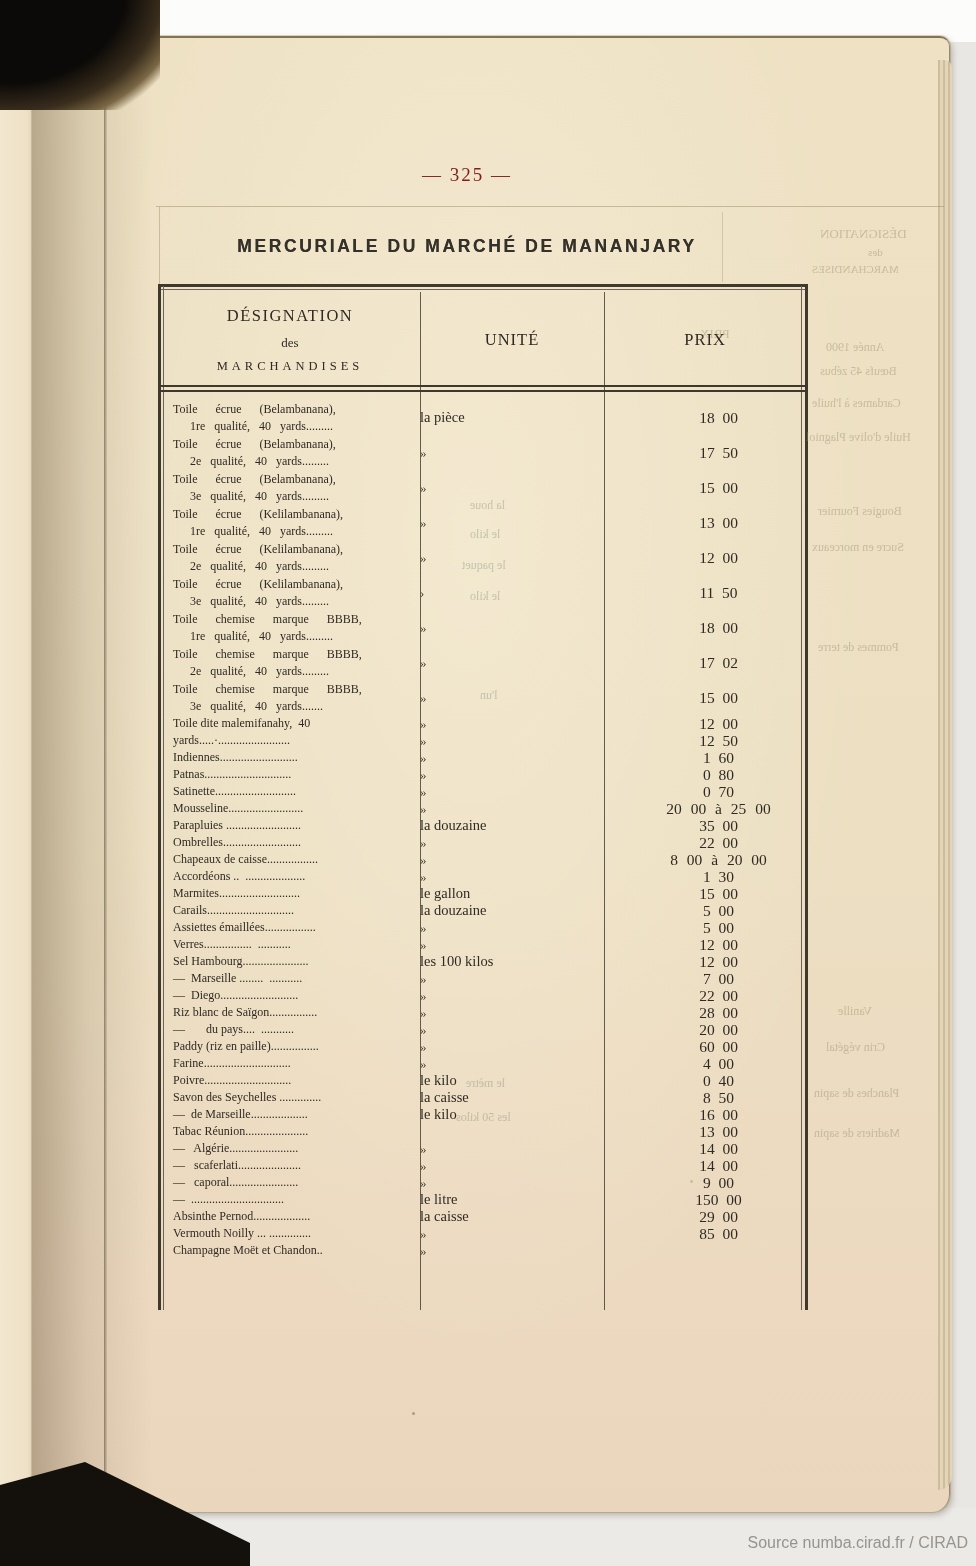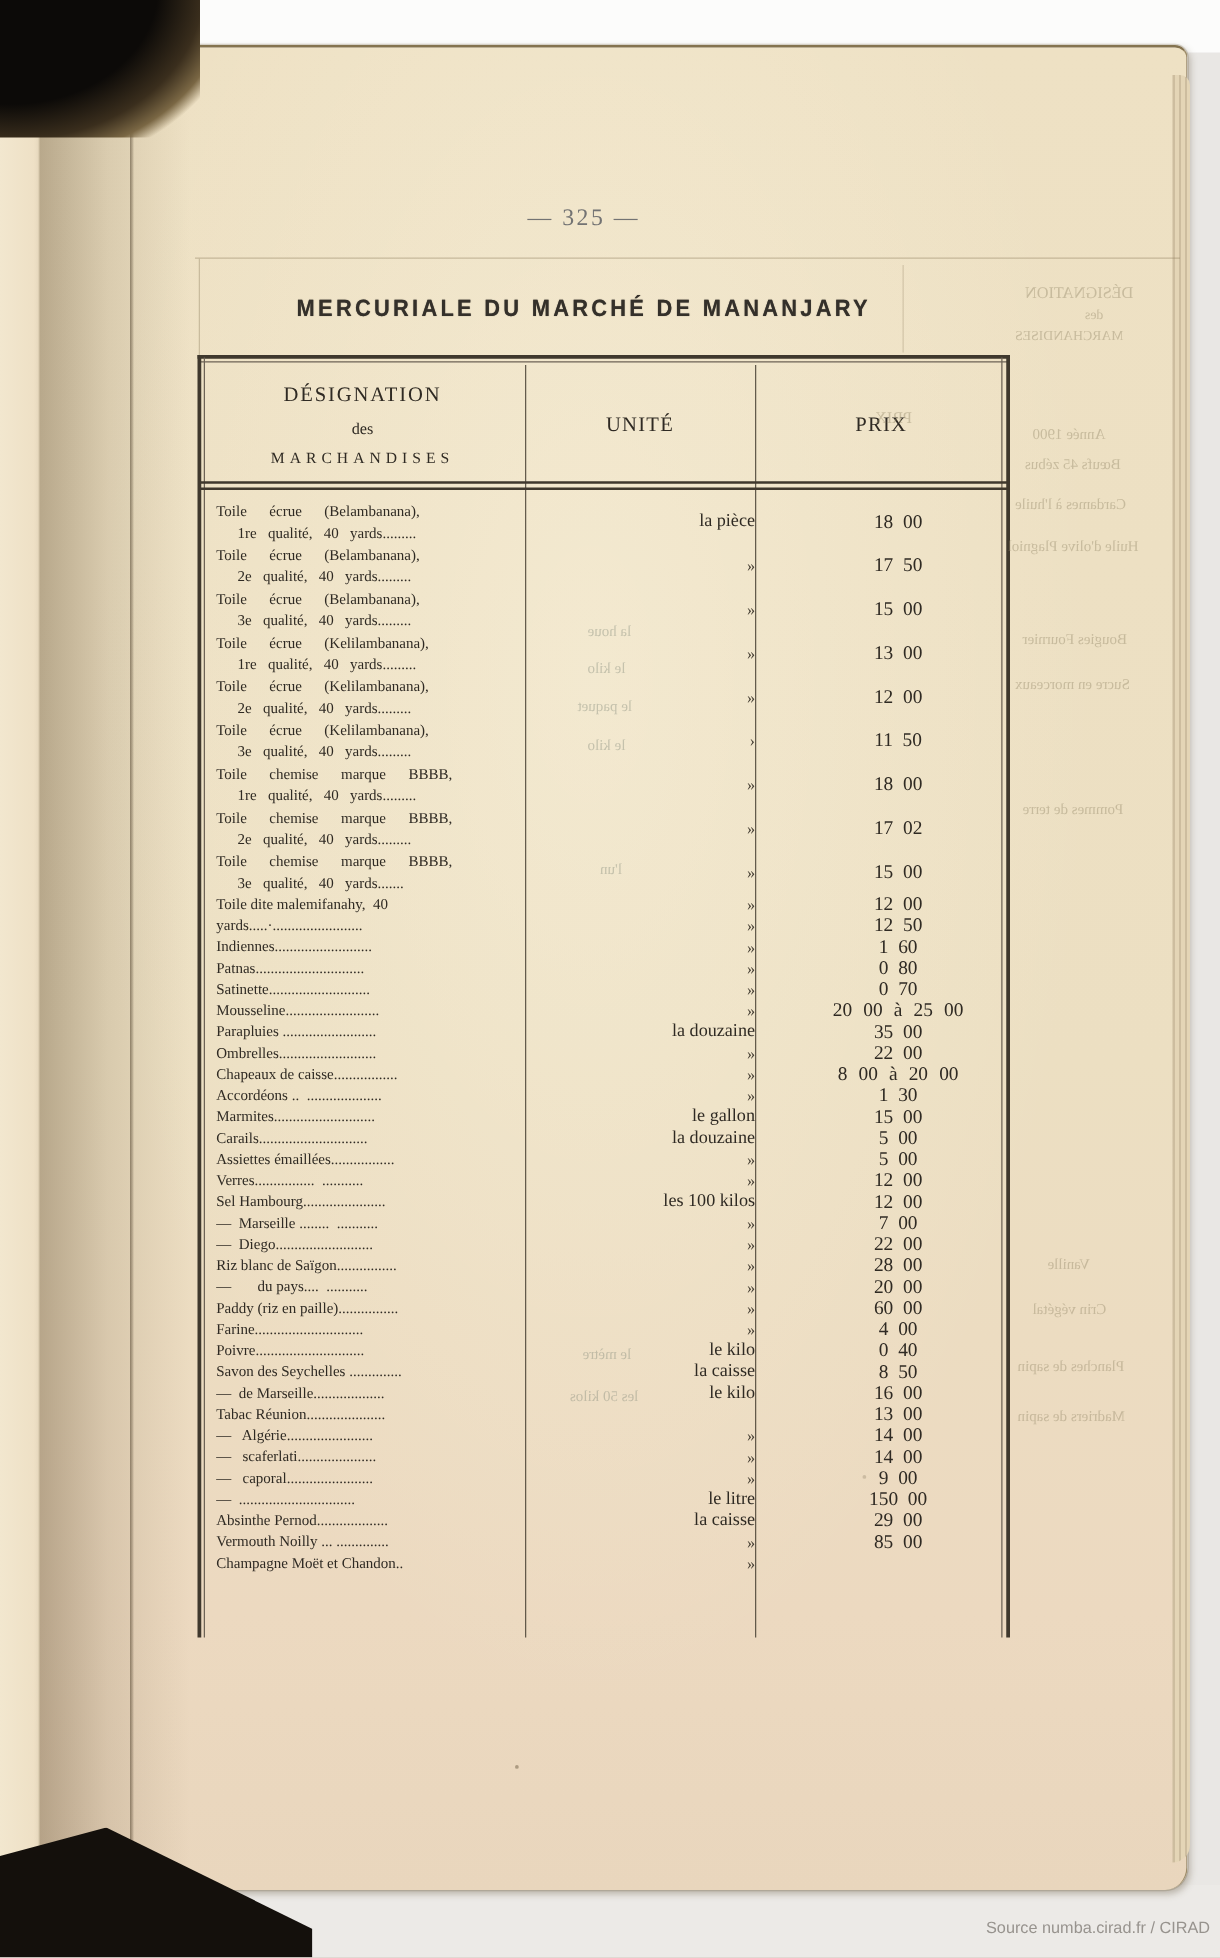--- a/index.html
+++ b/index.html
@@ -34,21 +34,21 @@
     background:repeating-linear-gradient(90deg,#cdbd9f 0 2px,#e4d5b6 2px 5px);
     border-radius:0 8px 14px 0;}
 
   
   .verso-hline{position:absolute;left:156px;top:206px;width:788px;height:1px;background:rgba(146,130,98,.45);}
   .verso-vline1{position:absolute;left:159px;top:207px;width:1px;height:77px;background:rgba(146,130,98,.4);}
   .verso-vline2{position:absolute;left:722px;top:212px;width:1px;height:70px;background:rgba(146,130,98,.3);}
 
   
   .page-number{position:absolute;left:160px;top:164px;width:614px;text-align:center;
-    font-size:19px;letter-spacing:2px;color:#737373;}
+    font-size:19px;letter-spacing:2px;color:#7f1d1d;}
   .doc-title{position:absolute;left:156px;top:236px;width:622px;text-align:center;
     font-family:"Liberation Sans","DejaVu Sans",sans-serif;font-weight:700;
     font-size:17.5px;letter-spacing:2.6px;color:#34302a;transform:scaleY(1.08);
     text-shadow:0 0 .6px rgba(52,48,42,.8);}
 
   
   .price-table{position:absolute;left:160px;top:284px;width:646px;height:1026px;color:#2f2a23;}
   .rule{position:absolute;background:#3f382d;}
   .rule.thin{background:#6d6356;}
   .t-top-outer{left:-2px;top:0;width:650px;height:3px;}
@@ -71,33 +71,33 @@
   .th-c3{position:absolute;left:444px;top:40px;width:202px;text-align:center;font-size:16.5px;letter-spacing:1px;}
 
   .tbody{position:absolute;left:0;top:116px;width:646px;}
   .trow{display:flex;height:17px;align-items:center;}
   .trow.tall{height:35px;}
   .c-des{width:260px;height:100%;overflow:hidden;padding-left:13px;
     display:flex;flex-direction:column;justify-content:center;}
   .c-des span{white-space:pre;display:block;font-size:12px;line-height:17px;}
   .tall .c-des span{word-spacing:6px;}
   .c-des .l2{padding-left:17px;word-spacing:3px;}
-  .c-unit{width:184px;text-align:right;font-size:14.5px;line-height:15px;font-family:Liberation Serif, serif;}
+  .c-unit{width:184px;text-align:left;font-size:14.5px;line-height:15px;font-family:Liberation Serif, serif;}
   .c-unit.guill{font-size:13px;color:#453e33;}
   .c-price{width:202px;text-align:center;font-size:15.5px;white-space:pre;padding-right:10px;padding-left:37px;}
   .c-price.range{word-spacing:5px;}
 
   
   .bleed{position:absolute;transform:scaleX(-1);color:rgba(128,136,120,.40);
     white-space:nowrap;filter:blur(.4px);}
   .bleed.margin{color:rgba(148,135,105,.42);}
 
   
   .watermark{position:absolute;right:8px;top:1534px;
-    font-family:"Liberation Sans","DejaVu Sans",sans-serif;font-size:13px;color:#97938e;}
+    font-family:"Liberation Sans","DejaVu Sans",sans-serif;font-size:16px;color:#97938e;}
 
   .speck{position:absolute;width:3px;height:3px;border-radius:50%;background:rgba(80,65,40,.4);}
 </style>
 </head>
 <body>
 
 <div class="scan-white-top"></div>
 <div class="scan-grey-bottom"></div>
 
 <div class="page-sliver"></div>

